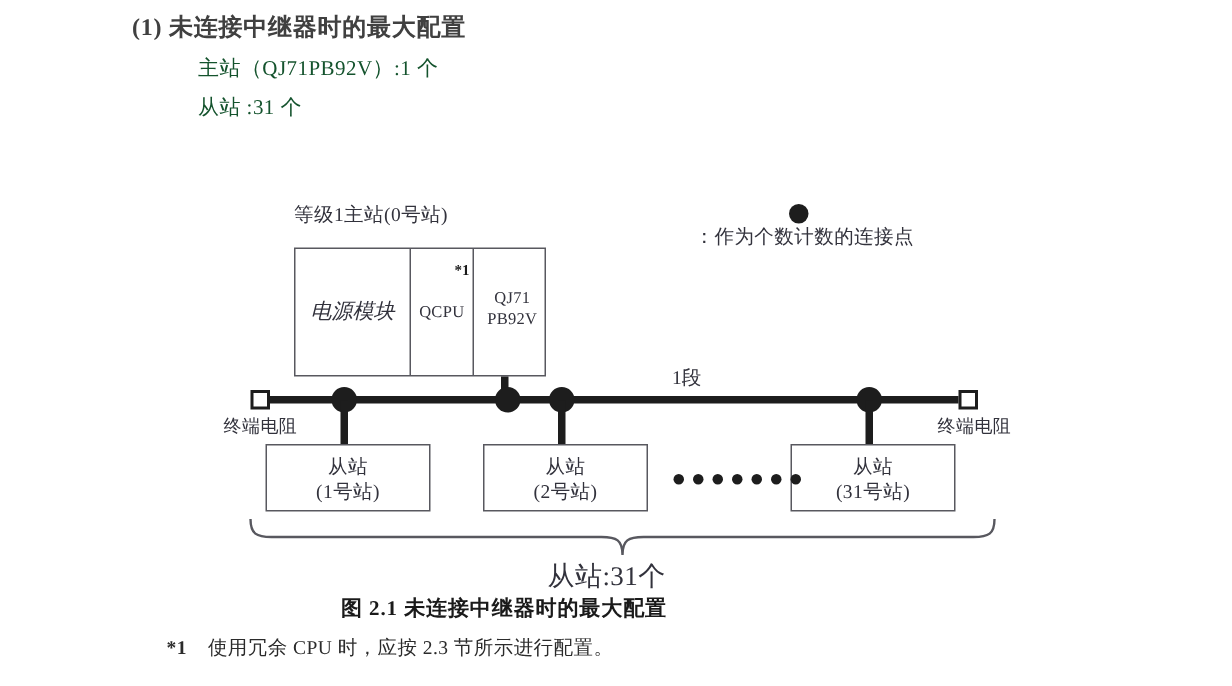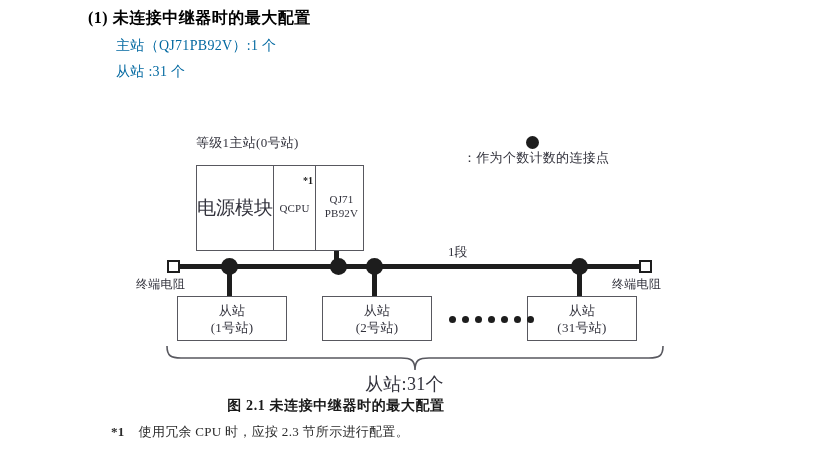--- a/index.html
+++ b/index.html
@@ -15,28 +15,28 @@
     color: #2b2b2b;
     overflow: hidden;
   }
   .abs { position: absolute; }
 
   
   #heading-block { left: 88px; top: 8px; width: 600px; }
   #heading-title {
     font-size: 16px;
     font-weight: bold;
-    color: #000000;
+    color: #404040;
     letter-spacing: 0.5px;
     white-space: nowrap;
   }
   .spec-line {
     font-size: 14px;
-    color: #0369a1;
-    margin-left: 28px;
+    color: #14532d;
+    margin-left: 44px;
     margin-top: 8px;
     white-space: nowrap;
     letter-spacing: 0.3px;
   }
 
   
   #diagram { left: 0; top: 0; width: 821px; height: 457px; pointer-events: none; }
   #diagram * { pointer-events: auto; }
 
   
@@ -62,21 +62,21 @@
     display: flex;
     align-items: center;
     justify-content: center;
     position: relative;
     font-size: 13px;
     color: #32323c;
   }
   #cell-power { width: 77px; border-right: 1.4px solid #58585f; }
   #cell-qcpu  { width: 42px; border-right: 1.4px solid #58585f; }
   #cell-pb92v { width: 47px; }
-  #cell-power .cell-text { font-size: 19px; }
+  #cell-power .cell-text { font-size: 14px; font-style: italic; }
   #cell-qcpu .cell-text { font-size: 11px; letter-spacing: 0.2px; }
   #cell-qcpu .footnote-mark {
     position: absolute;
     top: 9px; right: 2px;
     font-size: 10px;
     color: #1a1a1a;
     font-weight: bold;
   }
   #cell-pb92v {
     display: block;
@@ -126,20 +126,21 @@
     background: #ffffff;
     box-sizing: border-box;
   }
   #term-res-left  { left: 167px; top: 260px; }
   #term-res-right { left: 639px; top: 260px; }
   .term-label {
     font-size: 12px;
     color: #32323c;
     white-space: nowrap;
     letter-spacing: 0.3px;
+    margin-left: 13px;
   }
   #term-label-left  { left: 136px; top: 276px; }
   #term-label-right { left: 612px; top: 276px; }
 
   
   .bus-dot {
     width: 17px; height: 17px;
     border-radius: 50%;
     background: #1d1d1d;
   }

